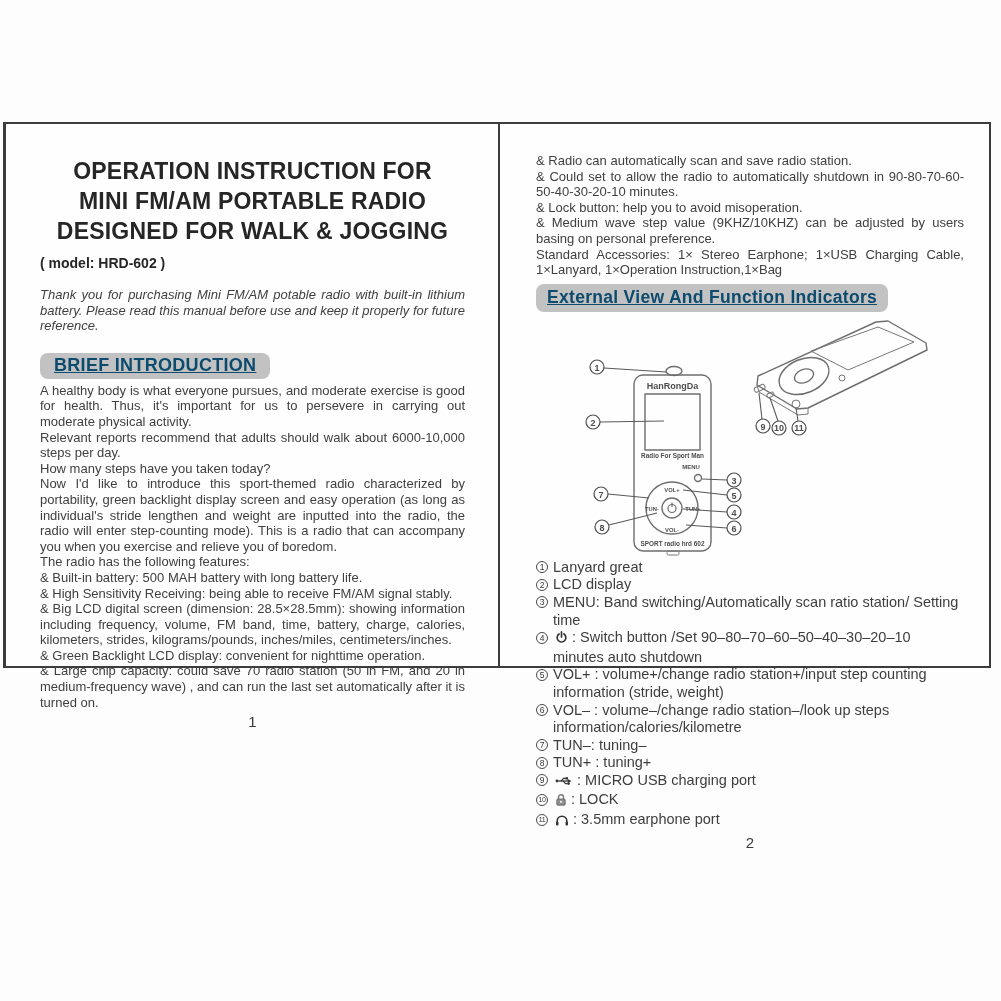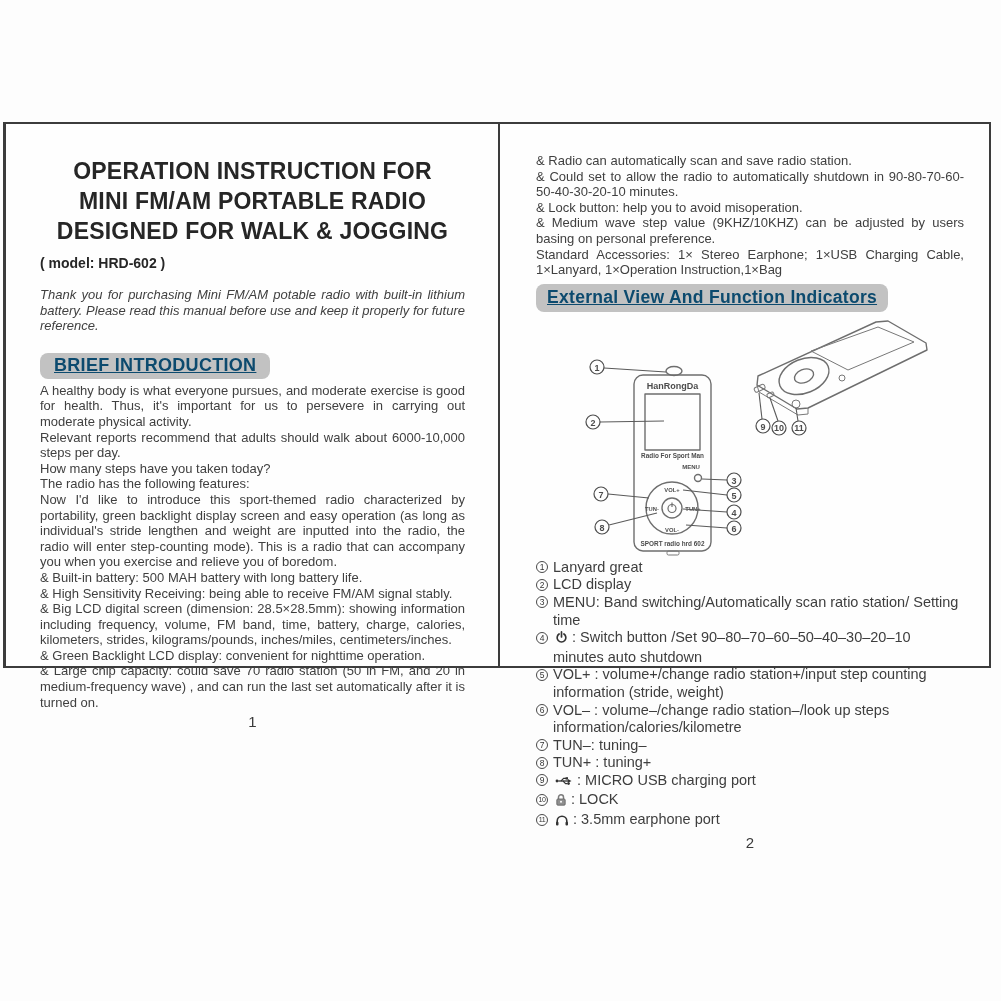--- a/index.html
+++ b/index.html
@@ -87,22 +87,22 @@
       </h1>
       <div class="model">( model: HRD-602 )</div>
       <p class="body-text intro">Thank you for purchasing Mini FM/AM potable radio with built-in lithium battery. Please read this manual before use and keep it properly for future reference.</p>
 
       <div class="section-header">BRIEF INTRODUCTION</div>
 
       <div class="body-block">
         <p class="body-text">A healthy body is what everyone pursues, and moderate exercise is good for health. Thus, it's important for us to persevere in carrying out moderate physical activity.</p>
         <p class="body-text">Relevant reports recommend that adults should walk about 6000-10,000 steps per day.</p>
         <p class="body-text">How many steps have you taken today?</p>
+        <p class="body-text">Now I'd like to introduce this sport-themed radio characterized by portability, green backlight display screen and easy operation (as long as individual's stride lengthen and weight are inputted into the radio, the radio will enter step-counting mode). This is a radio that can accompany you when you exercise and relieve you of boredom.</p>
         <p class="body-text">The radio has the following features:</p>
-        <p class="body-text">Now I'd like to introduce this sport-themed radio characterized by portability, green backlight display screen and easy operation (as long as individual's stride lengthen and weight are inputted into the radio, the radio will enter step-counting mode). This is a radio that can accompany you when you exercise and relieve you of boredom.</p>
         <p class="body-text">&amp; Built-in battery: 500 MAH battery with long battery life.</p>
         <p class="body-text">&amp; High Sensitivity Receiving: being able to receive FM/AM signal stably.</p>
         <p class="body-text">&amp; Big LCD digital screen (dimension: 28.5×28.5mm): showing information including frequency, volume, FM band, time, battery, charge, calories, kilometers, strides, kilograms/pounds, inches/miles, centimeters/inches.</p>
         <p class="body-text">&amp; Green Backlight LCD display: convenient for nighttime operation.</p>
         <p class="body-text">&amp; Large chip capacity: could save 70 radio station (50 in FM, and 20 in medium-frequency wave) , and can run the last set automatically after it is turned on.</p>
       </div>
       <div class="page-num">1</div>
     </section>
 
     <section class="page page-right">

